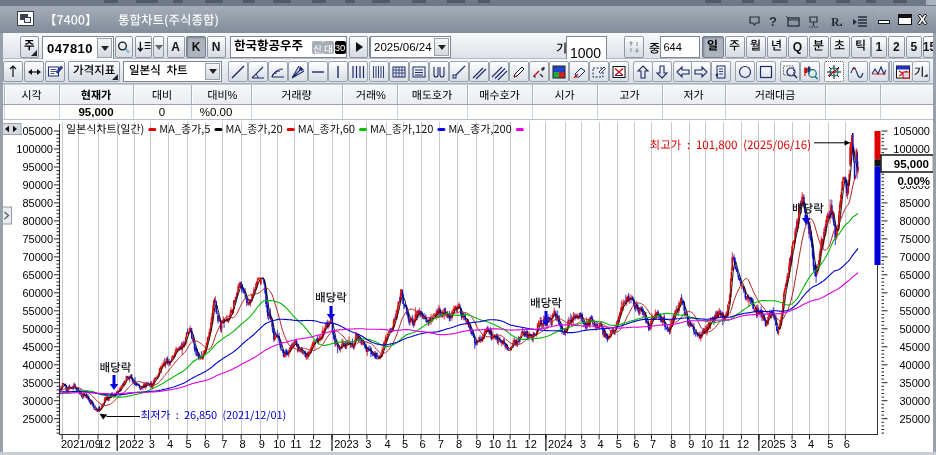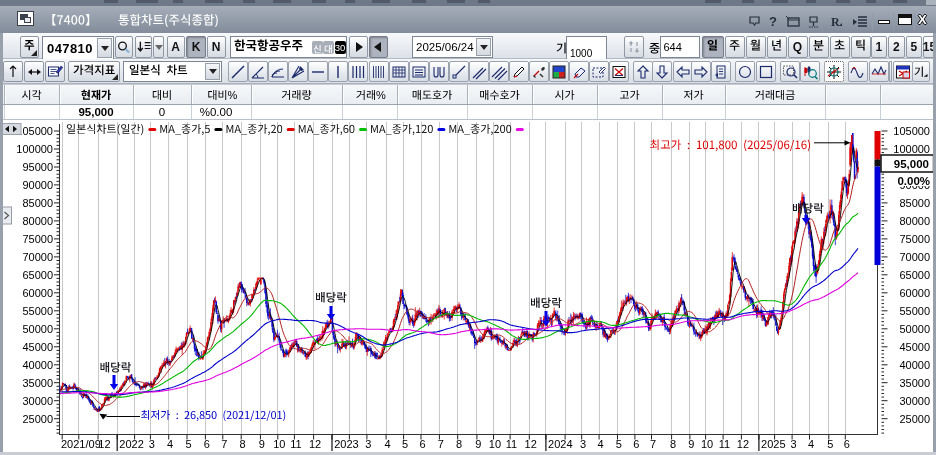--- a/index.html
+++ b/index.html
@@ -107,25 +107,25 @@
 <div class="abs" style="left:323px;top:41px;width:11px;height:13px;background:#a8aeb8;border-radius:2px;text-align:center;overflow:hidden"><svg width="9" height="13.5" viewBox="0 0 9 13.5" style="vertical-align:middle">
       <path transform="translate(0,8.6)" d="M6.9 -7.9H7.8V0.8H6.9ZM5.6 -4.5H7.1V-3.7H5.6ZM4.9 -7.7H5.9V0.4H4.9ZM0.7 -2.1H1.3Q1.9 -2.1 2.4 -2.1Q2.9 -2.1 3.4 -2.2Q3.9 -2.2 4.4 -2.3L4.5 -1.5Q3.9 -1.4 3.4 -1.4Q3 -1.3 2.4 -1.3Q1.9 -1.3 1.3 -1.3H0.7ZM0.7 -6.9H3.9V-6.1H1.7V-1.7H0.7Z" fill="#fff"></path>
     </svg></div>
 <div class="abs" style="left:334.5px;top:41px;width:11px;height:13px;background:#000000;border-radius:2px;color:#fff;font-size:9.5px;line-height:13px;text-align:center;font-weight:normal">30</div>
 <div class="btn" style="left:349px;top:36px;width:19px;height:22px;font-size:12px">
     <div style="border:5px solid transparent;border-left:7px solid #111;margin-left:6px"></div>
   </div>
 <div class="btn pressed" style="left:368.5px;top:36px;width:19.5px;height:22px;font-size:12px">
     <div style="border:5px solid transparent;border-right:7px solid #111;margin-right:6px"></div>
   </div>
-<div class="inp" style="left:412px;top:36px;width:81px;height:22px;padding-left:3px;font-size:11.5px">2025/06/24<div class="combo-arrow"></div></div>
+<div class="inp" style="left:370px;top:36px;width:81px;height:22px;padding-left:3px;font-size:11.5px">2025/06/24<div class="combo-arrow"></div></div>
 <div class="abs" style="left:555.5px;top:40px"><svg width="22" height="16" viewBox="0 0 22 16" style="vertical-align:middle">
       <path transform="translate(0,10.6)" d="M8.4 -10H9.6V1H8.4ZM5.1 -8.8H6.4Q6.4 -7.6 6.1 -6.5Q5.8 -5.4 5.2 -4.4Q4.7 -3.4 3.7 -2.5Q2.7 -1.7 1.3 -1L0.6 -2Q2.2 -2.7 3.2 -3.7Q4.2 -4.7 4.7 -5.9Q5.1 -7.1 5.1 -8.6ZM1.2 -8.8H5.7V-7.8H1.2Z M18.9 -10H20.2V-2H18.9ZM19.8 -6.8H21.7V-5.7H19.8ZM15.9 -9.1H17.2Q17.2 -7.7 16.6 -6.5Q16 -5.4 14.8 -4.5Q13.7 -3.7 12.1 -3.2L11.6 -4.2Q12.9 -4.6 13.9 -5.3Q14.9 -5.9 15.4 -6.7Q15.9 -7.6 15.9 -8.6ZM12 -9.1H16.5V-8.1H12ZM13.2 -0.2H20.6V0.8H13.2ZM13.2 -2.8H14.5V0.2H13.2Z" fill="#000"></path>
     </svg></div>
-<div class="inp" style="left:566px;top:36px;width:40.5px;height:34px;padding-left:3px;font-size:10px">1000</div>
+<div class="inp" style="left:566px;top:36px;width:40.5px;height:34px;padding-left:3px;font-size:14px">1000</div>
 <div class="btn" style="left:623.5px;top:36px;width:20px;height:22px;font-size:12px">
     <svg width="16" height="16" viewBox="0 0 16 16">
       <path d="M5 7V3M3.5 4.5L5 3l1.5 1.5M11 9v4M9.5 11.5L11 13l1.5-1.5M5 9v4M11 7V3" stroke="#9aa3af" stroke-width="1.3" fill="none"></path>
     </svg>
   </div>
 <div class="abs" style="left:648.5px;top:40px"><svg width="11" height="16" viewBox="0 0 11 16" style="vertical-align:middle">
       <path transform="translate(0,10.6)" d="M4.9 -4.5H6.1V-2.6H4.9ZM0.5 -4.9H10.5V-3.9H0.5ZM5.5 -2.9Q7.3 -2.9 8.3 -2.4Q9.3 -1.9 9.3 -1Q9.3 -0 8.3 0.5Q7.3 1 5.5 1Q3.7 1 2.7 0.5Q1.7 -0 1.7 -1Q1.7 -1.9 2.7 -2.4Q3.7 -2.9 5.5 -2.9ZM5.5 -2Q4.7 -2 4.1 -1.8Q3.6 -1.7 3.3 -1.5Q3 -1.3 3 -1Q3 -0.7 3.3 -0.4Q3.6 -0.2 4.1 -0.1Q4.7 0 5.5 0Q6.3 0 6.9 -0.1Q7.4 -0.2 7.7 -0.4Q8 -0.7 8 -1Q8 -1.3 7.7 -1.5Q7.4 -1.7 6.9 -1.8Q6.3 -2 5.5 -2ZM4.7 -9H5.8V-8.7Q5.8 -8.2 5.6 -7.7Q5.4 -7.3 5 -6.9Q4.6 -6.5 4.1 -6.2Q3.6 -5.9 2.9 -5.7Q2.2 -5.6 1.5 -5.5L1 -6.5Q1.7 -6.5 2.2 -6.7Q2.8 -6.8 3.3 -7Q3.7 -7.2 4 -7.5Q4.3 -7.8 4.5 -8.1Q4.7 -8.4 4.7 -8.7ZM5.2 -9H6.3V-8.7Q6.3 -8.4 6.5 -8.1Q6.7 -7.8 7 -7.5Q7.3 -7.3 7.8 -7Q8.2 -6.8 8.8 -6.7Q9.3 -6.5 10 -6.5L9.5 -5.5Q8.8 -5.6 8.1 -5.7Q7.5 -5.9 6.9 -6.2Q6.4 -6.5 6 -6.9Q5.6 -7.3 5.4 -7.7Q5.2 -8.2 5.2 -8.7ZM1.5 -9.5H9.6V-8.5H1.5Z" fill="#000"></path>
     </svg></div>
 <div class="inp" style="left:659.5px;top:36px;width:40px;height:22px;padding-left:3px;font-size:11px">644</div>
 <div class="btn pressed" style="left:702px;top:36px;width:21.5px;height:22px;font-size:12px">

